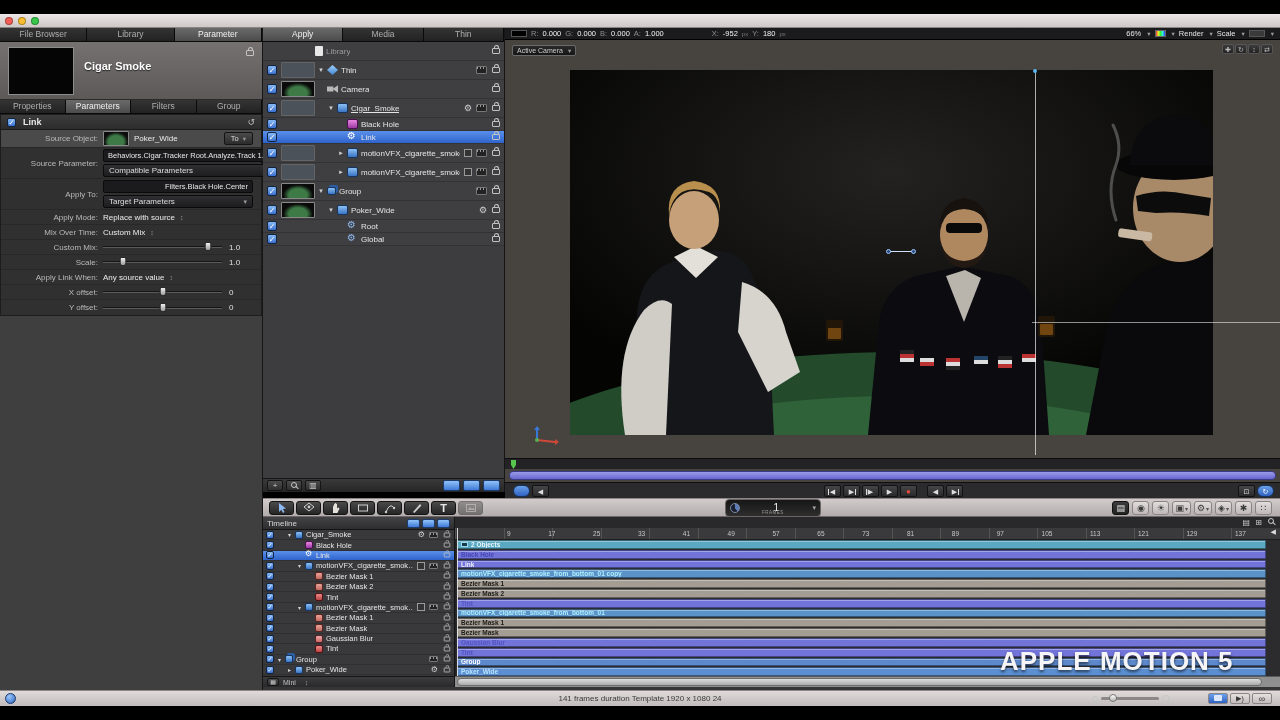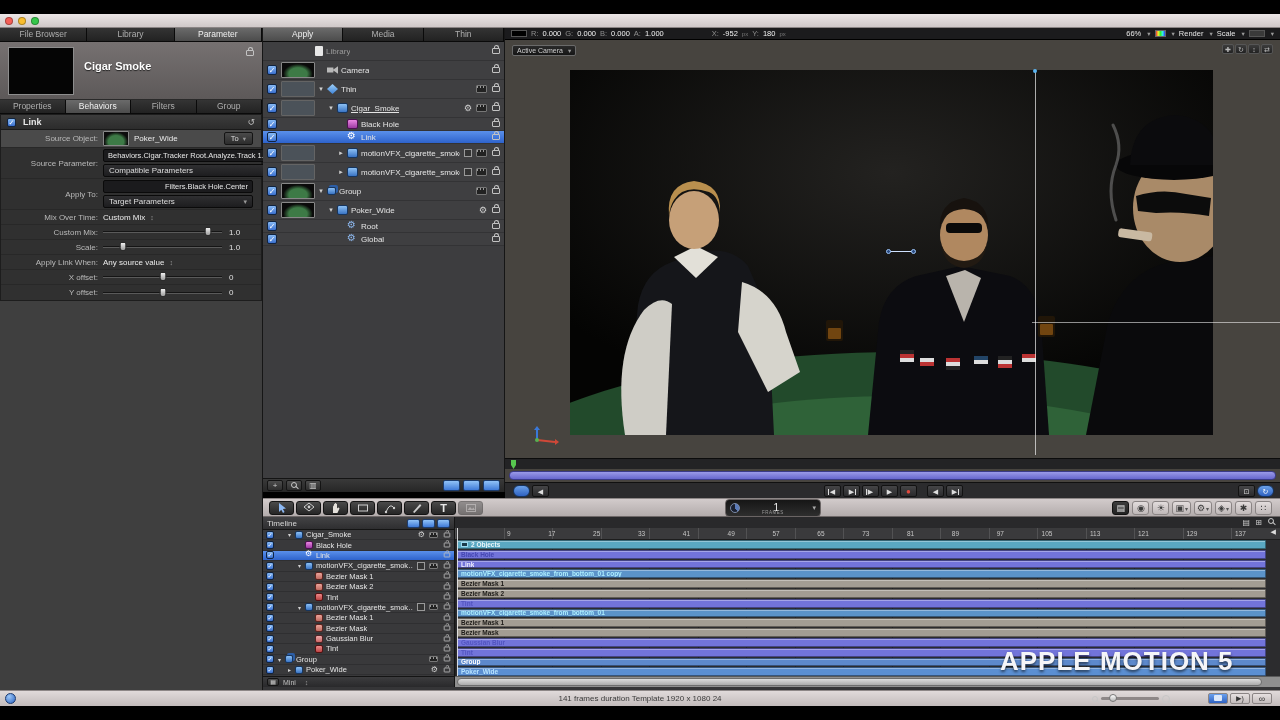--- a/index.html
+++ b/index.html
@@ -228,21 +228,21 @@
       <div class="tab">Library</div>
       <div class="tab act">Parameter</div>
     </div>
     <div id="insp-head">
       <div id="insp-thumb"></div>
       <div id="insp-title">Cigar Smoke</div>
       <span class="lockk" style="position:absolute;right:8px;top:8px"></span>
     </div>
     <div class="tabbar">
       <div class="tab">Properties</div>
-      <div class="tab act">Behaviors</div>
+      <div class="tab act">Parameters</div>
       <div class="tab">Filters</div>
       <div class="tab">Group</div>
     </div>
 
     <div id="linkpanel">
       <div class="lp-head">
         <span class="chk sm"></span>
         <span class="lp-title">Link</span>
         <span class="undo">↺</span>
       </div>
@@ -269,20 +269,25 @@
         <span class="plabel">Apply To:</span>
         <span class="pcol">
           <span class="pathfield">Filters.Black Hole.Center</span>
           <span class="ddl">
               <span>Target Parameters</span>
               <span class="arr">▾</span>
             </span>
         </span>
       </div>
 
+      <div class="prow">
+        <span class="plabel">Apply Mode:</span>
+        <span class="pval">Replace with source</span>
+        <span class="stepper">↕</span>
+      </div>
 
       <div class="prow">
         <span class="plabel">Mix Over Time:</span>
         <span class="pval">Custom Mix</span>
         <span class="stepper">↕</span>
       </div>
 
       <div class="prow">
         <span class="plabel">Custom Mix:</span>
         <span class="strack">
@@ -339,40 +344,40 @@
           <span class="disc"></span>
           <span class="ic page"></span>
           <span class="nm dim">Library</span>
           <span class="sp"></span>
 
           <span class="lockk"></span>
         </div>
 
         <div class="lrow tall">
           <span class="chk"></span>
-          <span class="thumbslot photo"></span>
-          <span class="ind d0"></span>
-          <span class="disc"></span>
-          <span class="ic camera"></span>
-          <span class="nm">Camera</span>
-          <span class="sp"></span>
-
-          <span class="lockk"></span>
-        </div>
-
-        <div class="lrow tall">
-          <span class="chk"></span>
           <span class="thumbslot blank"></span>
           <span class="ind d0"></span>
           <span class="disc open"></span>
           <span class="ic layers"></span>
           <span class="nm">Thin</span>
           <span class="sp"></span>
 
           <span class="badge filmb"></span>
+          <span class="lockk"></span>
+        </div>
+
+        <div class="lrow tall">
+          <span class="chk"></span>
+          <span class="thumbslot photo"></span>
+          <span class="ind d0"></span>
+          <span class="disc"></span>
+          <span class="ic camera"></span>
+          <span class="nm">Camera</span>
+          <span class="sp"></span>
+
           <span class="lockk"></span>
         </div>
 
         <div class="lrow tall">
           <span class="chk"></span>
           <span class="thumbslot blank"></span>
           <span class="ind d1"></span>
           <span class="disc open"></span>
           <span class="ic bluelayer"></span>
           <span class="nm und">Cigar_Smoke</span>

